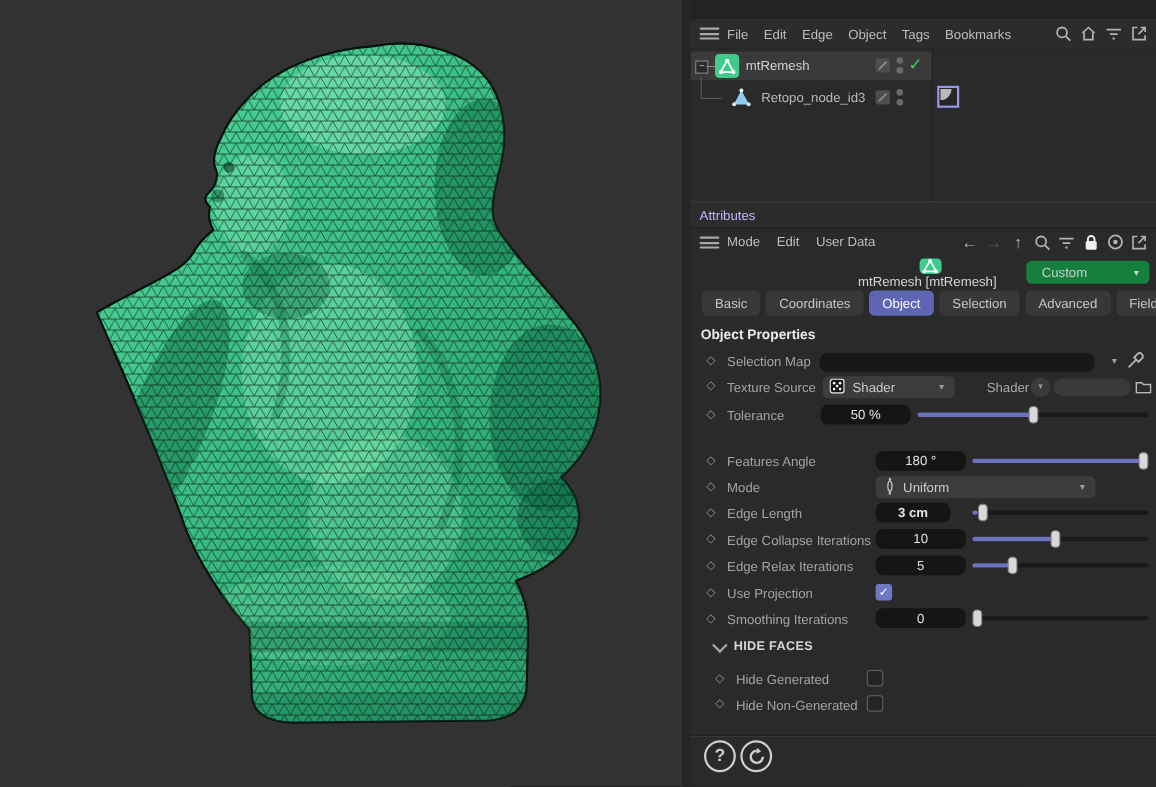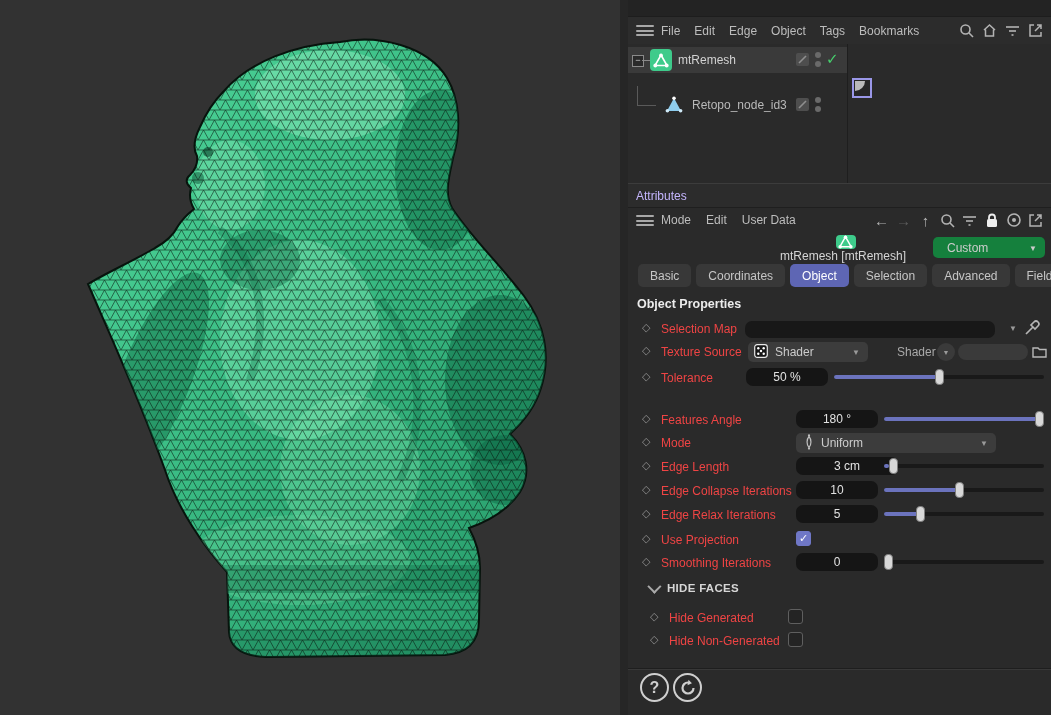--- a/index.html
+++ b/index.html
@@ -52,21 +52,21 @@
 
   
   .tabs{position:absolute;left:10px;top:264px;height:23px;display:flex;gap:5px;}
   .tab{height:23px;padding:0 12px;background:#383838;border-radius:5px;display:flex;align-items:center;color:#c6c6c6;}
   .tab.active{background:#5e66b4;color:#ffffff;}
 
   
   .section-title{position:absolute;left:9px;top:297px;color:#ececec;font-size:12.5px;font-weight:bold;}
   .prow{position:absolute;left:0;width:423px;height:20px;}
   .dia{position:absolute;left:14px;top:2px;color:#8f8f8f;font-size:11px;}
-  .plabel{position:absolute;left:33px;top:3px;color:#ef4444;white-space:nowrap;}
+  .plabel{position:absolute;left:33px;top:3px;color:#a3a3a3;white-space:nowrap;}
   .numfield{position:absolute;height:18px;background:#151515;border-radius:7px;color:#e2e2e2;display:flex;align-items:center;justify-content:center;}
   .widefield{position:absolute;height:17px;background:#181818;border-radius:7px;}
   .dropdown{position:absolute;height:20px;background:#3c3c3c;border-radius:5px;display:flex;align-items:center;color:#cccccc;}
   .dropdown .dlabel{margin-left:7px;}
   .pill{position:absolute;height:16px;background:#3a3a3a;border-radius:8px;}
   .circlebtn{position:absolute;width:18px;height:18px;border-radius:50%;background:#3a3a3a;display:flex;align-items:center;justify-content:center;color:#9a9a9a;font-size:7px;}
   .slider{position:absolute;height:16px;}
   .slider .track{position:absolute;left:0;right:0;top:6px;height:4px;background:#191919;border-radius:2px;}
   .slider .fill{position:absolute;left:0;top:6px;height:4px;background:#6b73bd;border-radius:2px;width:calc(var(--f,0)*100%);}
   .slider .knob{position:absolute;top:0;width:9px;height:16px;background:#d8d8d8;border:1px solid #7e7e7e;border-radius:4px;box-sizing:border-box;left:calc(var(--f,0)*(100% - 9px));}
@@ -189,21 +189,21 @@
               <line x1="3" y1="10" x2="10" y2="3" stroke="#8f8f8f" stroke-width="1.6"></line>
             </svg>
         </div>
         <div class="dots" style="left:187px;">
             <i></i>
             <i></i>
           </div>
         <span class="check" style="left:198px;">✓</span>
       </div>
 
-      <div class="om-row" style="top:32px;width:219px;margin-top:16px;">
+      <div class="om-row" style="top:32px;width:219px;">
         <div class="treeline" style="left:9px;top:-6px;width:18px;height:19px;"></div>
         <div style="position:absolute;left:36px;top:3px;">
           <svg width="20" height="19" viewBox="0 0 20 19">
               <path d="M10,3 L17,16 L3,16 Z" fill="#8ecdee"></path>
               <circle cx="10" cy="3.2" r="1.8" fill="#ffffff"></circle>
               <circle cx="3.4" cy="15.8" r="1.8" fill="#cfe9f7"></circle>
               <circle cx="16.6" cy="15.8" r="1.8" fill="#cfe9f7"></circle>
             </svg>
         </div>
         <span class="obj-label" style="margin-left:64px;color:#b9b9b9;">Retopo_node_id3</span>
@@ -394,21 +394,21 @@
             </svg>
         </span>
         <span class="dlabel">Uniform</span>
         <span class="dd-arrow">▼</span>
       </div>
     </div>
 
     <div class="prow" style="top:457px;">
       <span class="dia">◇</span>
       <span class="plabel">Edge Length</span>
-      <div class="numfield" style="left:168px;width:102px;">
+      <div class="numfield" style="left:168px;width:68px;font-weight:bold;">
           <span>3 cm</span>
         </div>
       <div class="slider" style="left: 256px; width: 160px; top: 1px; --f: 0.03;">
         <div class="track"></div>
           <div class="fill"></div>
           <div class="knob"></div>
       </div>
     </div>
 
     <div class="prow" style="top:481px;">

